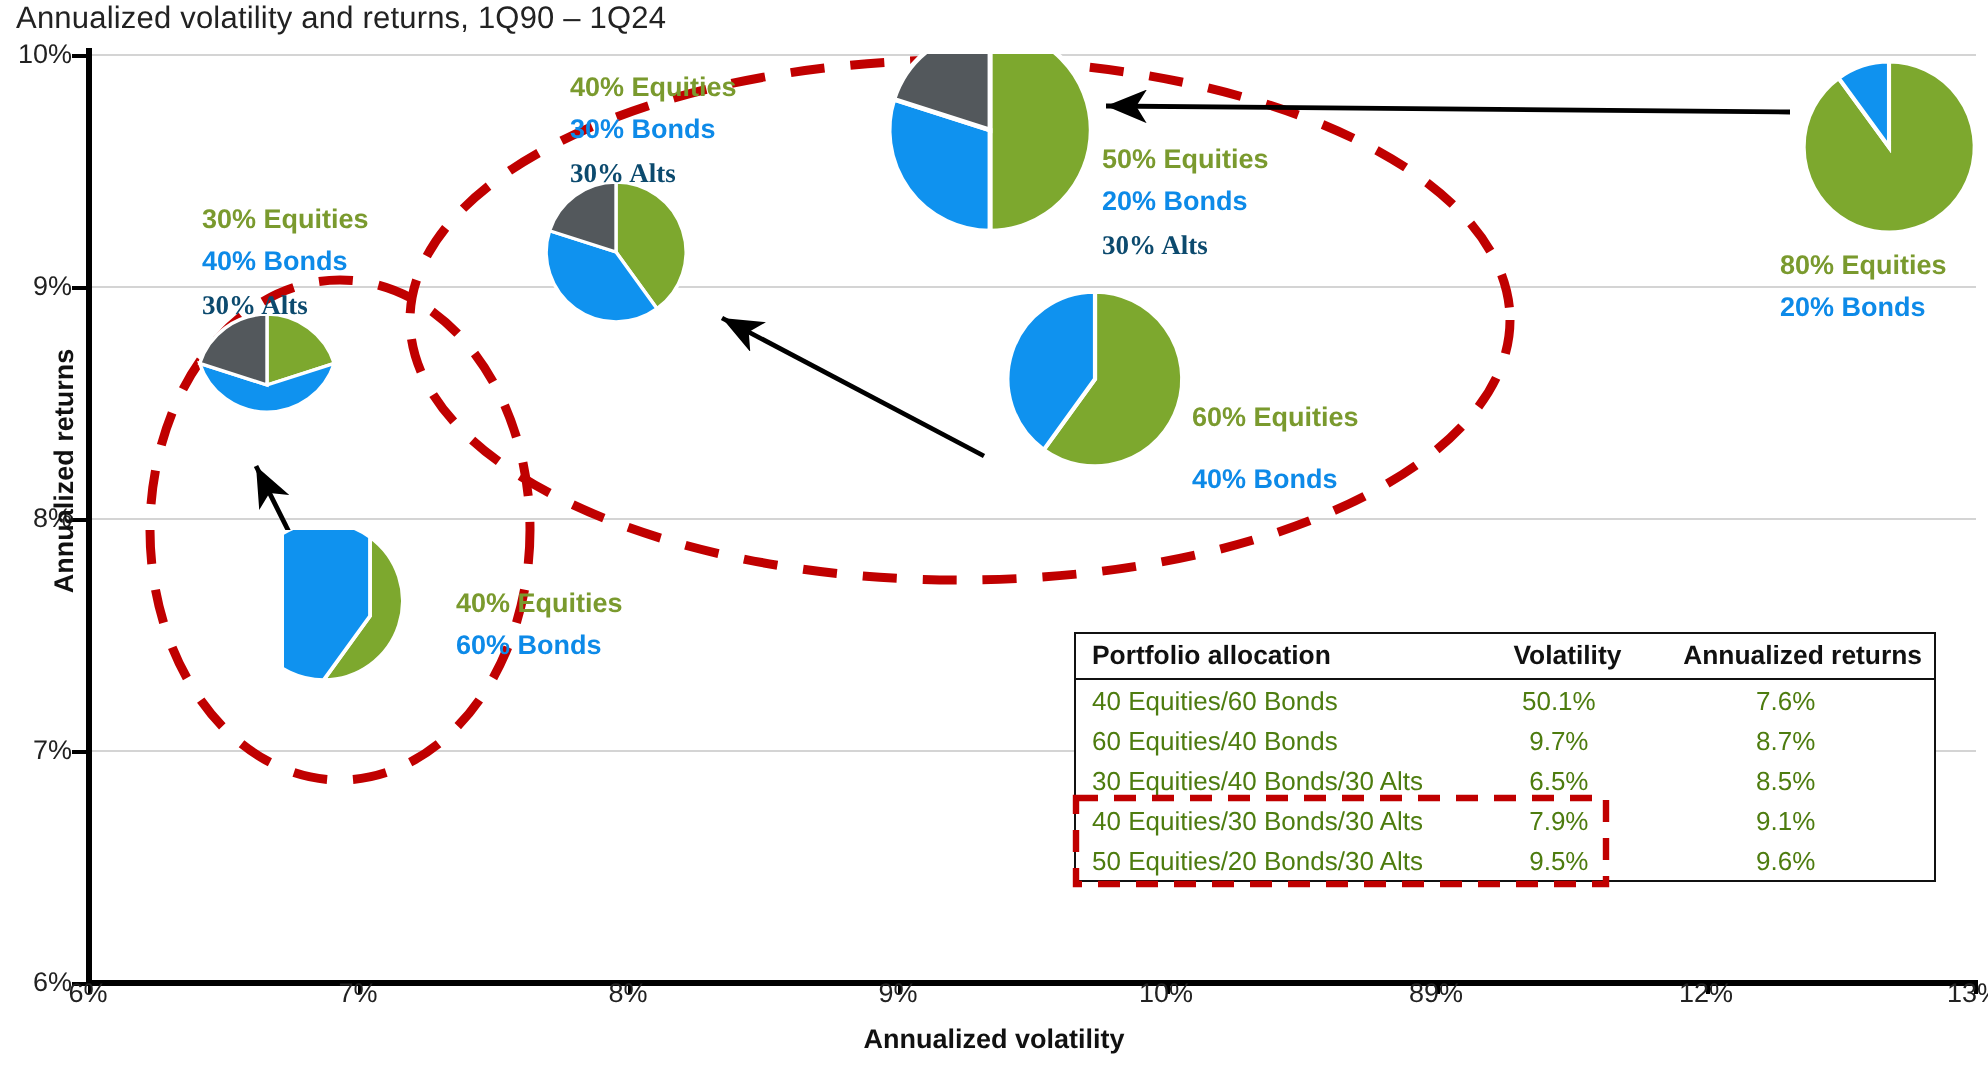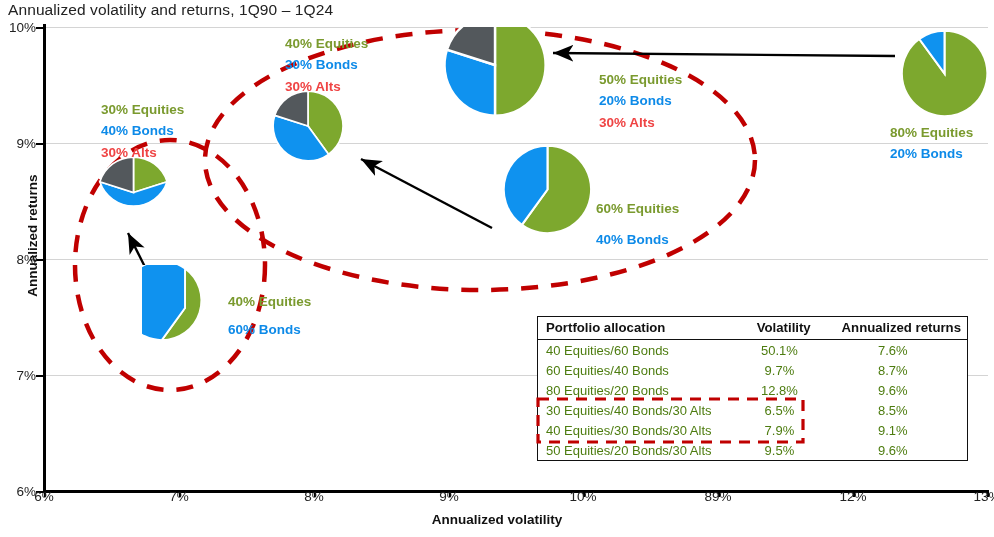--- a/index.html
+++ b/index.html
@@ -17,21 +17,21 @@
   .ytick-wrap{left:0;width:36px;}
   .xtick{font-size:13.5px;color:#222;transform:translateX(-50%);top:489px;white-space:nowrap;}
   .gridline{left:0;width:100%;height:1px;background:#d4d4d4;}
   #y-axis-line{left:43px;top:24px;width:2.5px;height:469px;background:#000;}
   #x-axis-line{left:43px;top:490px;width:945px;height:2.5px;background:#000;}
   .tickmark{left:36px;width:8px;height:1.5px;background:#000;}
   .xtickmark{top:490px;width:1.5px;height:7px;background:#000;}
   .lbl{font-size:13.5px;font-weight:bold;white-space:nowrap;line-height:1.58;}
   .lbl.eq{color:#7a9a2e;}
   .lbl.bd{color:#0d8ae8;}
-  .lbl.al{color:#ef4444;}
+  .lbl.al{color:#0c4a6e;font-family:Liberation Serif, serif;}
   #alloc-table{left:537px;top:316px;width:431px;border:1.5px solid #111;
        background:#fff;font-size:13.2px;box-sizing:border-box;}
   #alloc-table table{border-collapse:collapse;width:100%;}
   #alloc-table th{font-weight:bold;text-align:left;padding:3px 6px 4px 8px;
        border-bottom:1.5px solid #111;font-size:13.2px;color:#111;}
   #alloc-table th.c{text-align:right;}
   #alloc-table td{padding:2.5px 6px 2.5px 8px;font-size:13px;color:#4d7c0f;}
   #alloc-table td.c{text-align:center;}
   svg.overlay{position:absolute;left:0;top:0;width:994px;height:537px;
        pointer-events:none;overflow:visible;}
@@ -123,21 +123,21 @@
   </div>
 
   <div class="abs" style="left:142px;top:265px;width:86px;height:86px;">
     <svg viewBox="0 0 100 100" width="86" height="86">
       <path d="M50 50 L50 4 A46 46 0 0 1 23 87.3 Z" fill="#7da82e" stroke="#fff" stroke-width="2.2"></path>
       <path d="M50 50 L23 87.3 A46 46 0 1 1 50 4 Z" fill="#0f92ef" stroke="#fff" stroke-width="2.2"></path>
     </svg>
   </div>
   <div class="abs" style="left:228px;top:291px;">
     <div class="lbl eq">40% Equities</div>
-    <div class="lbl bd" style="margin-top:7px;">60% Bonds</div>
+    <div class="lbl bd" style="margin-top:0;">60% Bonds</div>
   </div>
 
   <div class="abs" style="left:270px;top:88px;width:76px;height:76px;">
     <svg viewBox="0 0 100 100" width="76" height="76">
       <path d="M50 50 L50 4 A46 46 0 0 1 77 87.3 Z" fill="#7da82e" stroke="#fff" stroke-width="2.2"></path>
       <path d="M50 50 L77 87.3 A46 46 0 0 1 6.3 36 Z" fill="#0f92ef" stroke="#fff" stroke-width="2.2"></path>
       <path d="M50 50 L6.3 36 A46 46 0 0 1 50 4 Z" fill="#53585c" stroke="#fff" stroke-width="2.2"></path>
     </svg>
   </div>
   <div class="abs" style="left:285px;top:33px;">
@@ -146,21 +146,21 @@
     <div class="lbl al">30% Alts</div>
   </div>
 
   <div class="abs" style="left:440px;top:27px;width:110px;height:93px;overflow:hidden;">
     <svg viewBox="0 0 100 100" width="110" height="110" style="margin-top:-17px;">
       <path d="M50 50 L50 4 A46 46 0 0 1 50 96 Z" fill="#7da82e" stroke="#fff" stroke-width="2.2"></path>
       <path d="M50 50 L50 96 A46 46 0 0 1 6.3 36 Z" fill="#0f92ef" stroke="#fff" stroke-width="2.2"></path>
       <path d="M50 50 L6.3 36 A46 46 0 0 1 50 4 Z" fill="#53585c" stroke="#fff" stroke-width="2.2"></path>
     </svg>
   </div>
-  <div class="abs" style="left:551px;top:69px;margin-left:48px;">
+  <div class="abs" style="left:551px;top:69px;">
     <div class="lbl eq">50% Equities</div>
     <div class="lbl bd">20% Bonds</div>
     <div class="lbl al">30% Alts</div>
   </div>
 
   <div class="abs" style="left:500px;top:142px;width:95px;height:95px;">
     <svg viewBox="0 0 100 100" width="95" height="95">
       <path d="M50 50 L50 4 A46 46 0 1 1 23 87.3 Z" fill="#7da82e" stroke="#fff" stroke-width="2.2"></path>
       <path d="M50 50 L23 87.3 A46 46 0 0 1 50 4 Z" fill="#0f92ef" stroke="#fff" stroke-width="2.2"></path>
     </svg>
@@ -195,25 +195,20 @@
           <td>40 Equities/60 Bonds</td>
           <td class="c">50.1%</td>
           <td class="c">7.6%</td>
         </tr>
         <tr>
           <td>60 Equities/40 Bonds</td>
           <td class="c">9.7%</td>
           <td class="c">8.7%</td>
         </tr>
         <tr>
-          <td>80 Equities/20 Bonds</td>
-          <td class="c">12.8%</td>
-          <td class="c">9.6%</td>
-        </tr>
-        <tr>
           <td>30 Equities/40 Bonds/30 Alts</td>
           <td class="c">6.5%</td>
           <td class="c">8.5%</td>
         </tr>
         <tr>
           <td>40 Equities/30 Bonds/30 Alts</td>
           <td class="c">7.9%</td>
           <td class="c">9.1%</td>
         </tr>
         <tr>

